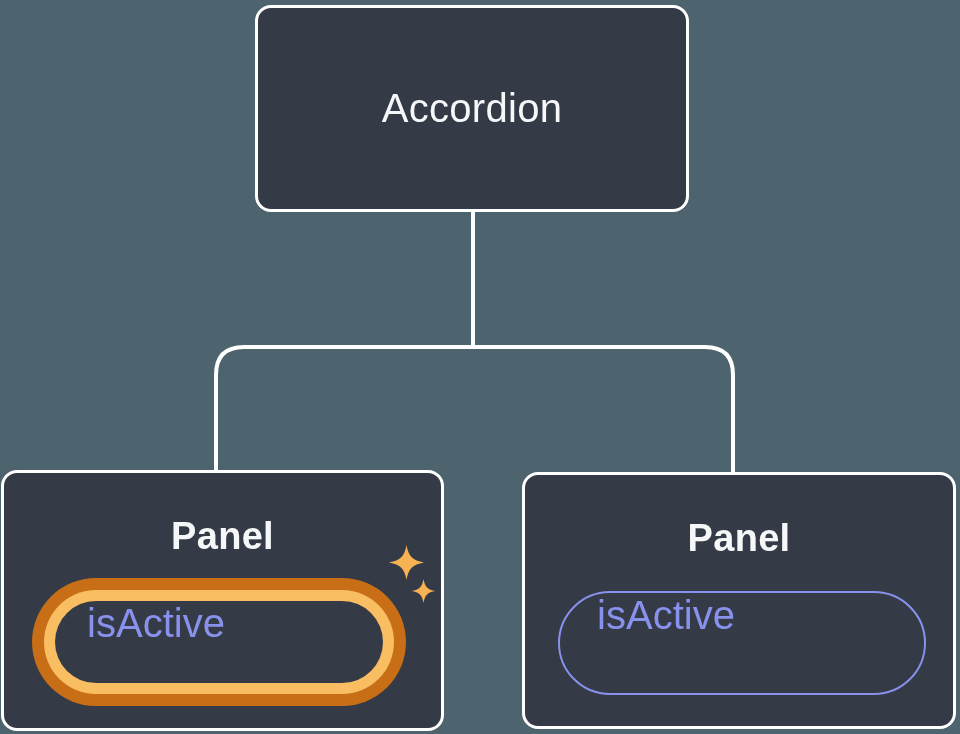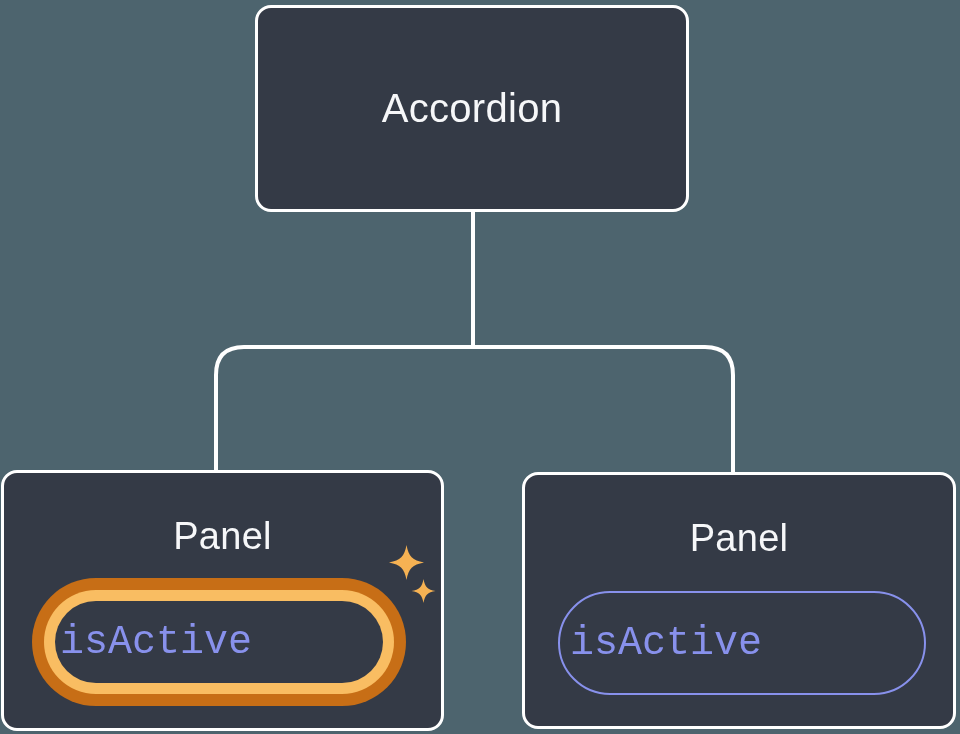--- a/index.html
+++ b/index.html
@@ -46,21 +46,21 @@
   }
   .panel-node-left  { left: 1px;   top: 470px; width: 443px; height: 261px; }
   .panel-node-right { left: 522px; top: 472px; width: 434px; height: 257px; }
   .panel-title {
     position: absolute;
     left: 0; right: 0;
     top: 42px;
     text-align: center;
     color: var(--title-text, #F6F7F9);
     font-size: 38px;
-    font-weight: 400;
+    font-weight: 700;
     letter-spacing: 0.3px;
   }
   
   .pill-active-outer {
     position: absolute;
     left: 28px; top: 105px;
     width: 374px; height: 128px;
     background: var(--ring-outer, #C76E16);
     border-radius: 999px;
     padding: 12px;
@@ -77,23 +77,21 @@
     width: 100%; height: 100%;
     background: var(--card, #343A46);
     border-radius: 999px;
     display: flex;
     align-items: stretch;
     overflow: hidden;
     box-sizing: border-box;
   }
   .pill-cell {
     display: flex;
-    align-items: center;
     justify-content: center;
-    font-family: Liberation Mono, monospace;
   }
   .pill-active-inner .key-cell { width: 202px; }
   .pill-active-inner .val-cell {
     flex: 1;
     border-left: 2px solid var(--divider-active, #ECA94F);
   }
   
   .pill-inactive {
     position: absolute;
     left: 33px; top: 116px;

